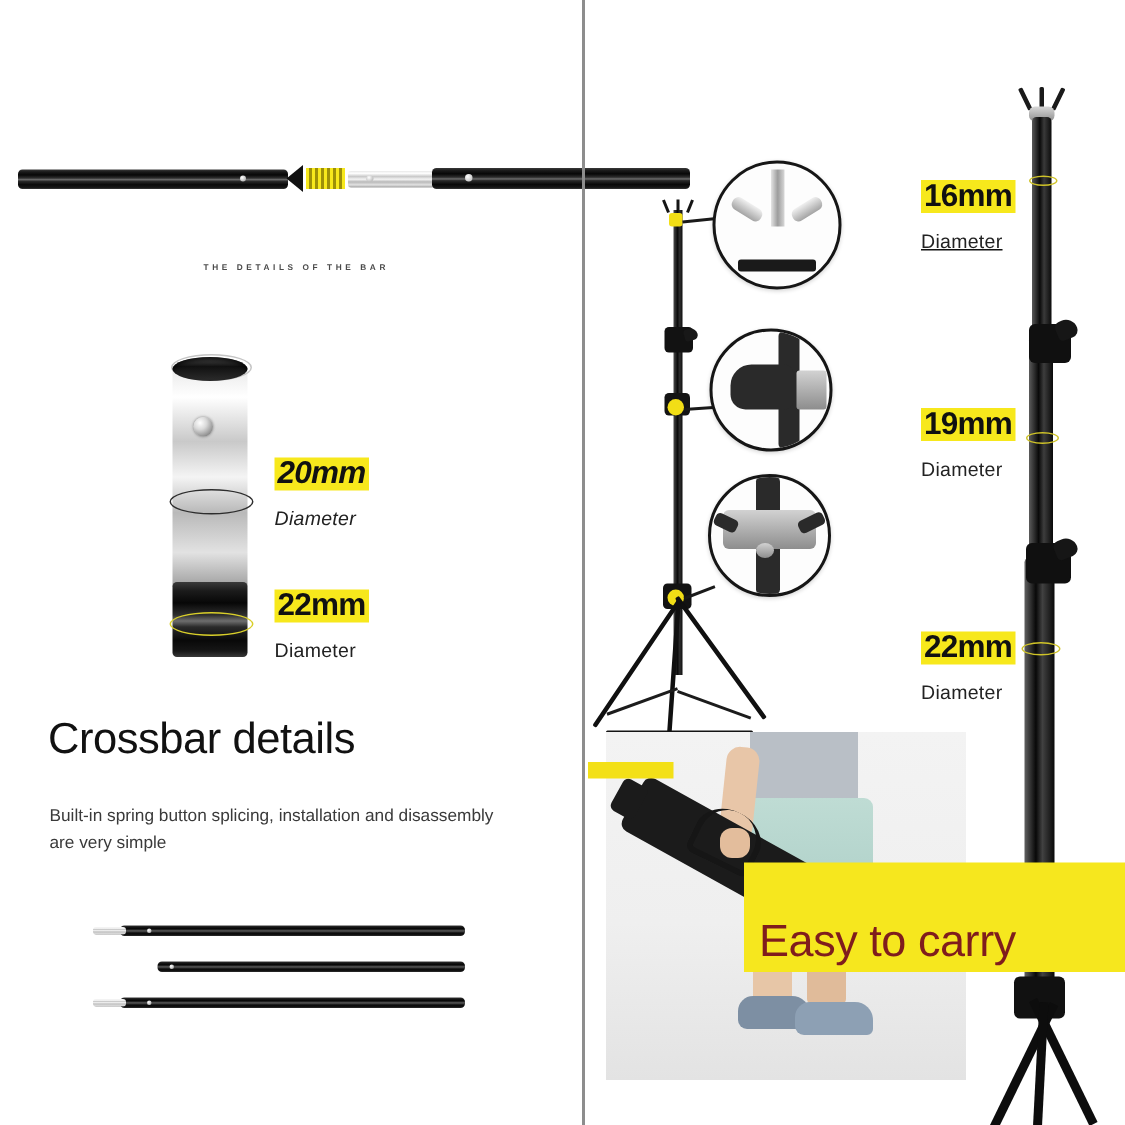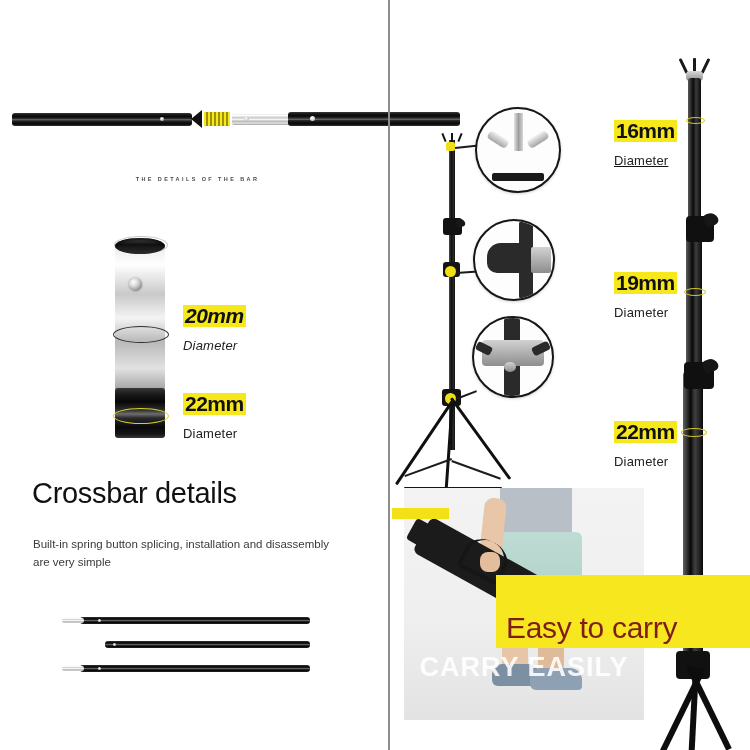--- a/index.html
+++ b/index.html
@@ -331,19 +331,18 @@
     <div class="abs" id="shirt"></div>
     <div class="abs" id="shorts"></div>
     <div class="abs" id="arm"></div>
     <div class="abs" id="legL"></div>
     <div class="abs" id="legR"></div>
     <div class="abs" id="shoeL"></div>
     <div class="abs" id="shoeR"></div>
     <div class="abs" id="bag"></div>
     <div class="abs" id="handle"></div>
     <div class="abs" id="hand"></div>
-    <div class="abs" id="carry-easily">CARRY EASILY</div>
   </div>
   <div class="abs" id="carry-accent"></div>
   <div class="abs" id="easy-banner"></div>
   <div class="abs" id="easy-label">Easy to carry</div>
 
 </div>
 
 </body></html>

